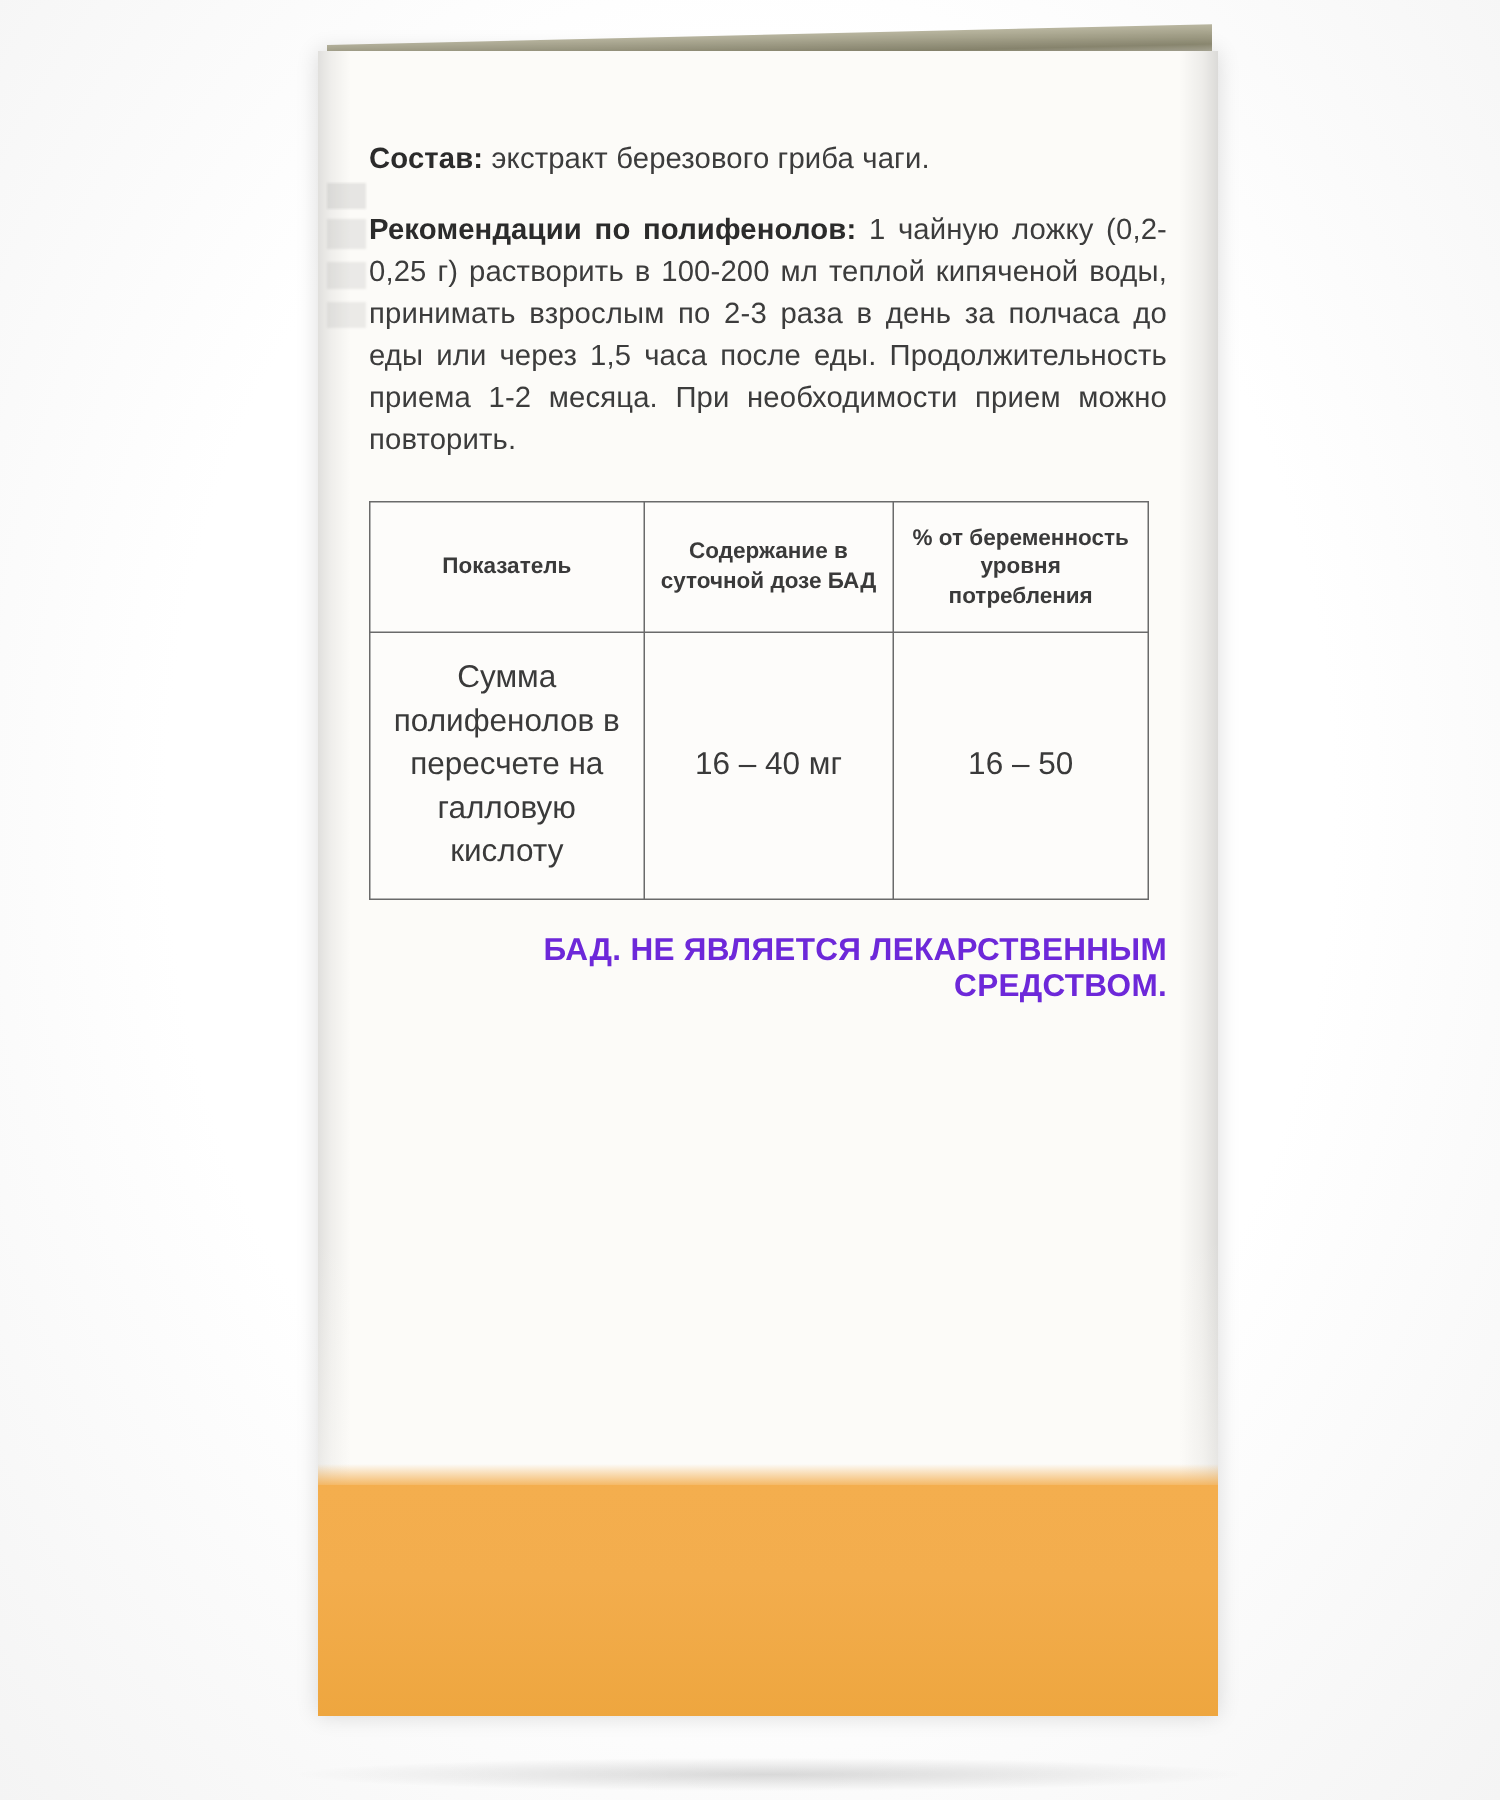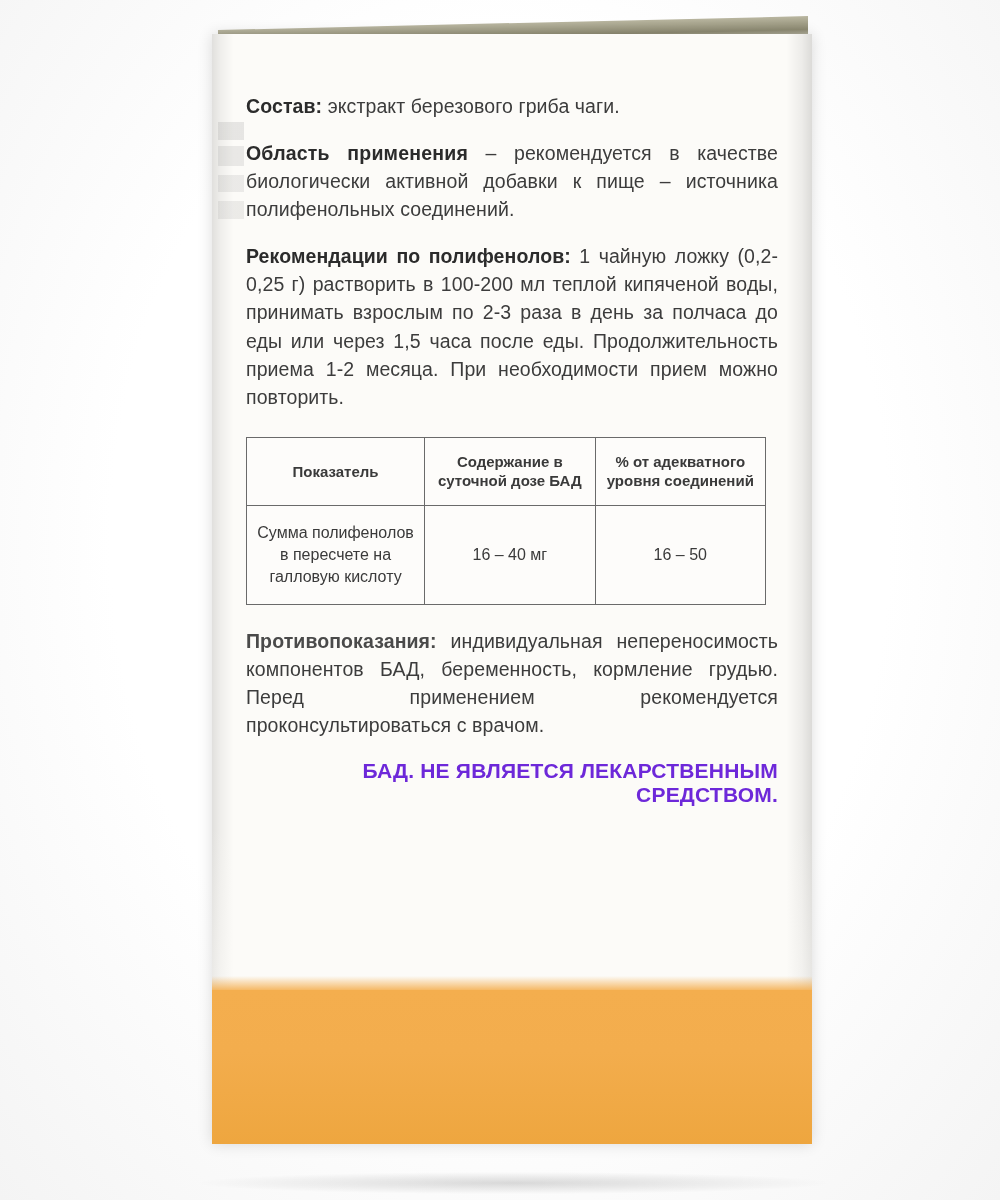--- a/index.html
+++ b/index.html
@@ -154,21 +154,21 @@
     vertical-align: middle;
     color: #3a3a3a;
   }
   #nutrition-table th {
     font-size: 15px;
     font-weight: bold;
     line-height: 1.3;
     padding: 14px 8px;
   }
   #nutrition-table td {
-    font-size: 16px;
+    font-size: 21px;
     font-weight: normal;
     line-height: 1.38;
     padding: 16px 8px;
   }
   .col-a { width: 178px; }
   .col-b { width: 171px; margin-top: 20px; }
   .col-c { width: 171px; }
 
   
   .fade1 { color: #4a4a4a; }
@@ -218,48 +218,42 @@
     <div id="box-right-shade"></div>
     <div id="ghost-print"></div>
 
     <div id="content">
 
       <p class="block line-left">
         <span class="lbl">Состав:</span><span> экстракт березового гриба чаги.</span>
       </p>
 
 
-      <p class="block">
-        <span class="lbl-sp">Область   применения</span><span> – рекомендуется в качестве биологически активной добавки к пище – источника полифенольных соединений.</span>
-      </p>
 
       <p class="block">
         <span class="lbl">Рекомендации по полифенолов:</span><span> 1 чайную ложку (0,2-0,25 г) растворить в 100-200 мл теплой кипяченой воды, принимать взрослым по 2-3 раза в день за полчаса до еды или через 1,5 часа после еды. Продолжительность приема 1-2 месяца. При необходимости прием можно повторить.</span>
       </p>
 
       <table id="nutrition-table">
         <thead>
           <tr>
             <th class="col-a">Показатель</th>
             <th class="col-b">Содержание в суточной дозе БАД</th>
-            <th class="col-c">% от адекватного уровня соединений</th>
+            <th class="col-c">% от беременность уровня потребления</th>
           </tr>
         </thead>
         <tbody>
           <tr>
             <td>Сумма полифенолов в пересчете на галловую кислоту</td>
             <td>16 – 40 мг</td>
             <td>16 – 50</td>
           </tr>
         </tbody>
       </table>
 
-      <p class="block fade2">
-        <span class="lbl fade1">Противопоказания:</span><span> индивидуальная непереносимость компонентов БАД, беременность, кормление грудью. Перед применением рекомендуется проконсультироваться с врачом.</span>
-      </p>
 
       <div id="disclaimer">БАД. НЕ ЯВЛЯЕТСЯ ЛЕКАРСТВЕННЫМ СРЕДСТВОМ.</div>
 
     </div>
 
     <div id="print-fade-overlay"></div>
 
     <div id="orange-band-fade"></div>
     <div id="orange-band"></div>
 

